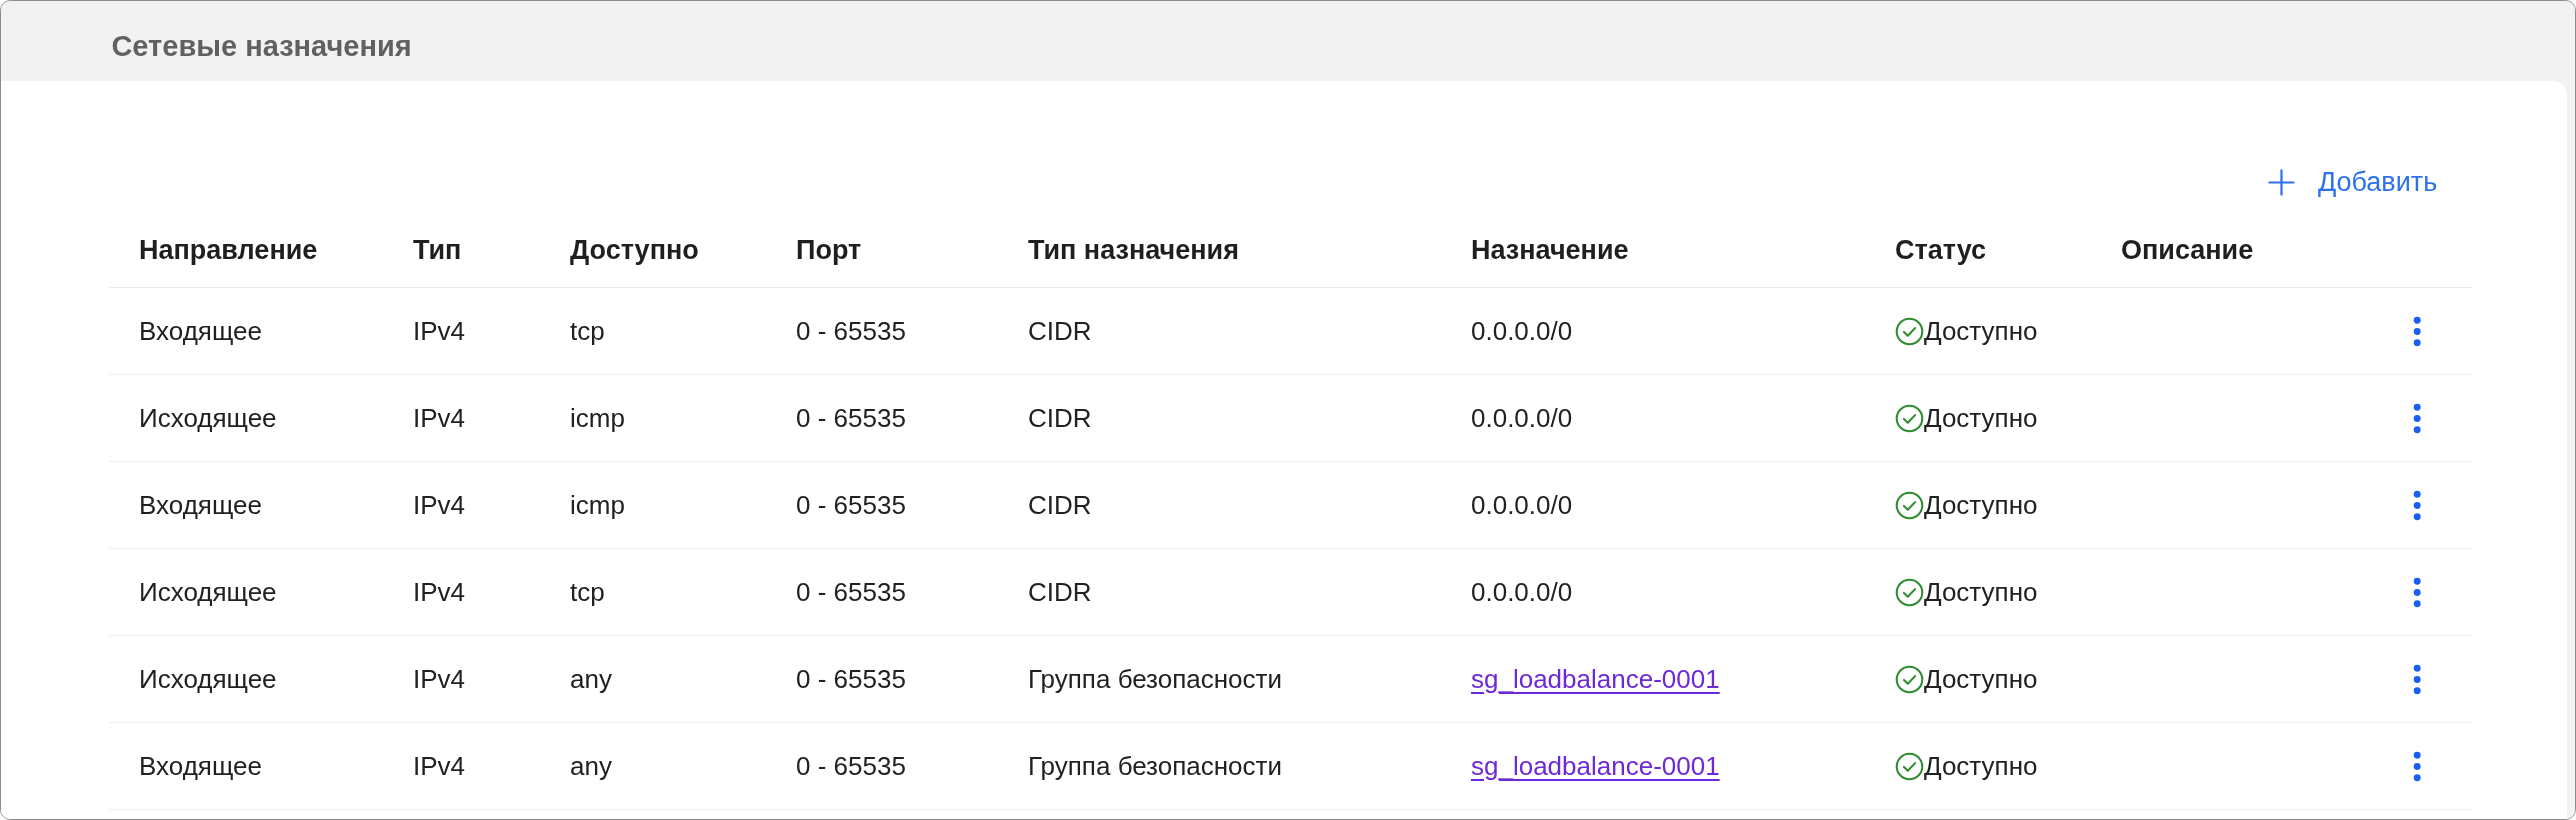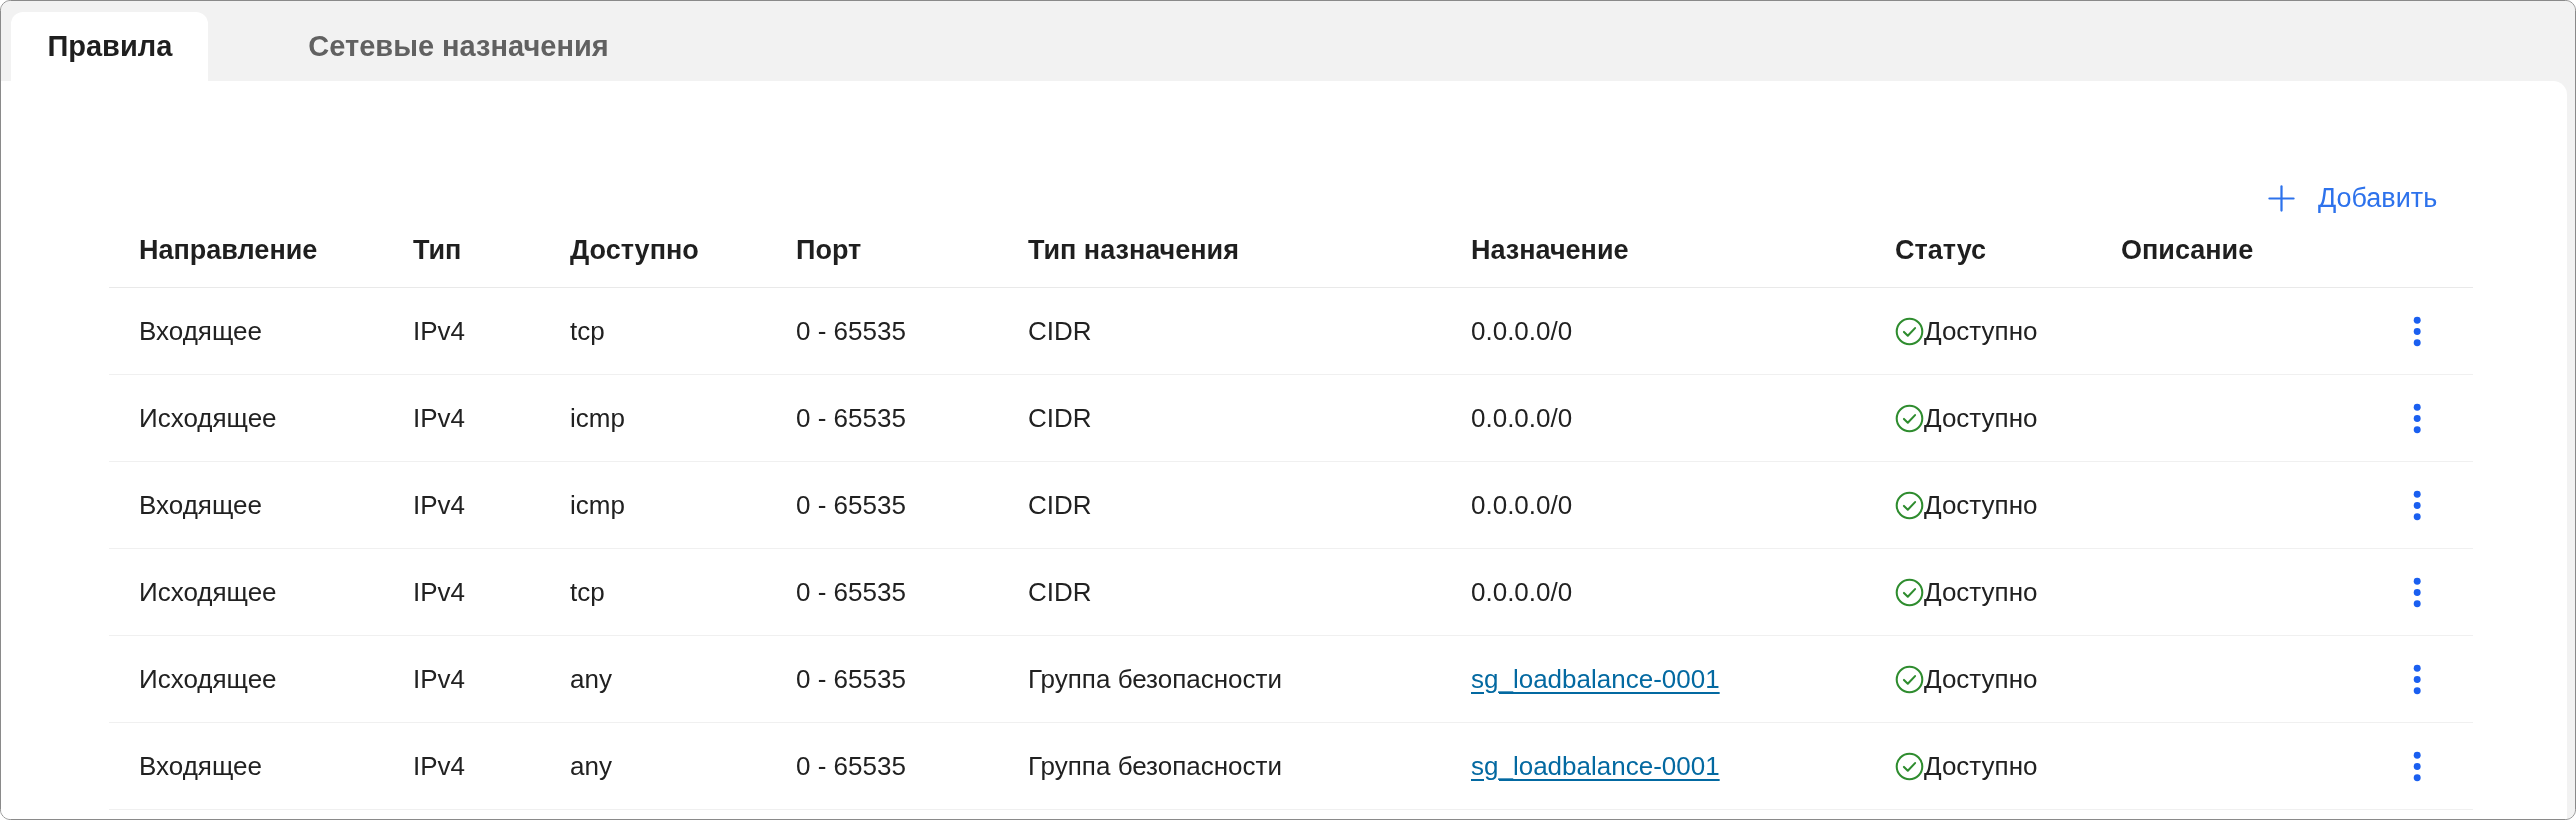--- a/index.html
+++ b/index.html
@@ -15,51 +15,48 @@
     border-radius:12px 12px 0 0; padding:0 36px; box-sizing:border-box; white-space:nowrap;
   }
   .tab.active { background:#ffffff; color:#1f1f1f; min-width:169px; }
   .tab.inactive { margin-left:48px; padding:0 52px; }
   
   .content-wrap { height:739px; background:#f2f2f2; }
   .content { height:100%; margin-right:7.8px; background:#ffffff; border-radius:0 14px 0 0; box-sizing:border-box; }
   
   .toolbar { display:flex; justify-content:flex-end; padding:86px 130px 0 0; height:47px; box-sizing:content-box; }
   .add-btn {
-    display:flex; align-items:flex-end; gap:21px; background:none; border:none; cursor:pointer;
+    display:flex; align-items:flex-start; gap:21px; background:none; border:none; cursor:pointer;
     color:#2d72ec; font-size:27px; font-family:"Liberation Sans", sans-serif; padding:0;
   }
   .add-btn svg { display:block; }
   
   table.rules { margin:0 105px 0 108px; width:2363px; border-collapse:collapse; table-layout:fixed; }
   table.rules th {
     text-align:left; font-size:27px; font-weight:700; color:#1f1f1f;
     height:73px; vertical-align:middle; padding:0; border-bottom:1.7px solid #e9e9e9; white-space:nowrap;
   }
   table.rules td {
     font-size:26px; color:#212121; height:86px; vertical-align:middle;
     padding:0; border-bottom:1.7px solid #f0f0f0; white-space:nowrap;
   }
   table.rules th.first, table.rules td.first { padding-left:30px; }
   .status-cell { display:flex; align-items:center; }
   .status-cell svg { display:block; flex:0 0 auto; }
-  a.sg-link { color:#0369a1; text-decoration:underline; text-underline-offset:4.3px; }
+  a.sg-link { color:#6d28d9; text-decoration:underline; text-underline-offset:4.3px; }
   .kebab-btn { background:none; border:none; cursor:pointer; padding:5.2px 12px; display:block; margin:0 auto; }
   .kebab-btn svg { display:block; }
   .actions-cell { text-align:center; }
 </style>
 </head>
 <body>
 
 <div class="frame">
 
   <div class="tabbar">
-    <div class="tab active">
-      <span>Правила</span>
-    </div>
     <div class="tab inactive">
       <span>Сетевые назначения</span>
     </div>
   </div>
 
   <div class="content-wrap">
     <div class="content">
 
       <div class="toolbar">
         <button class="add-btn">

